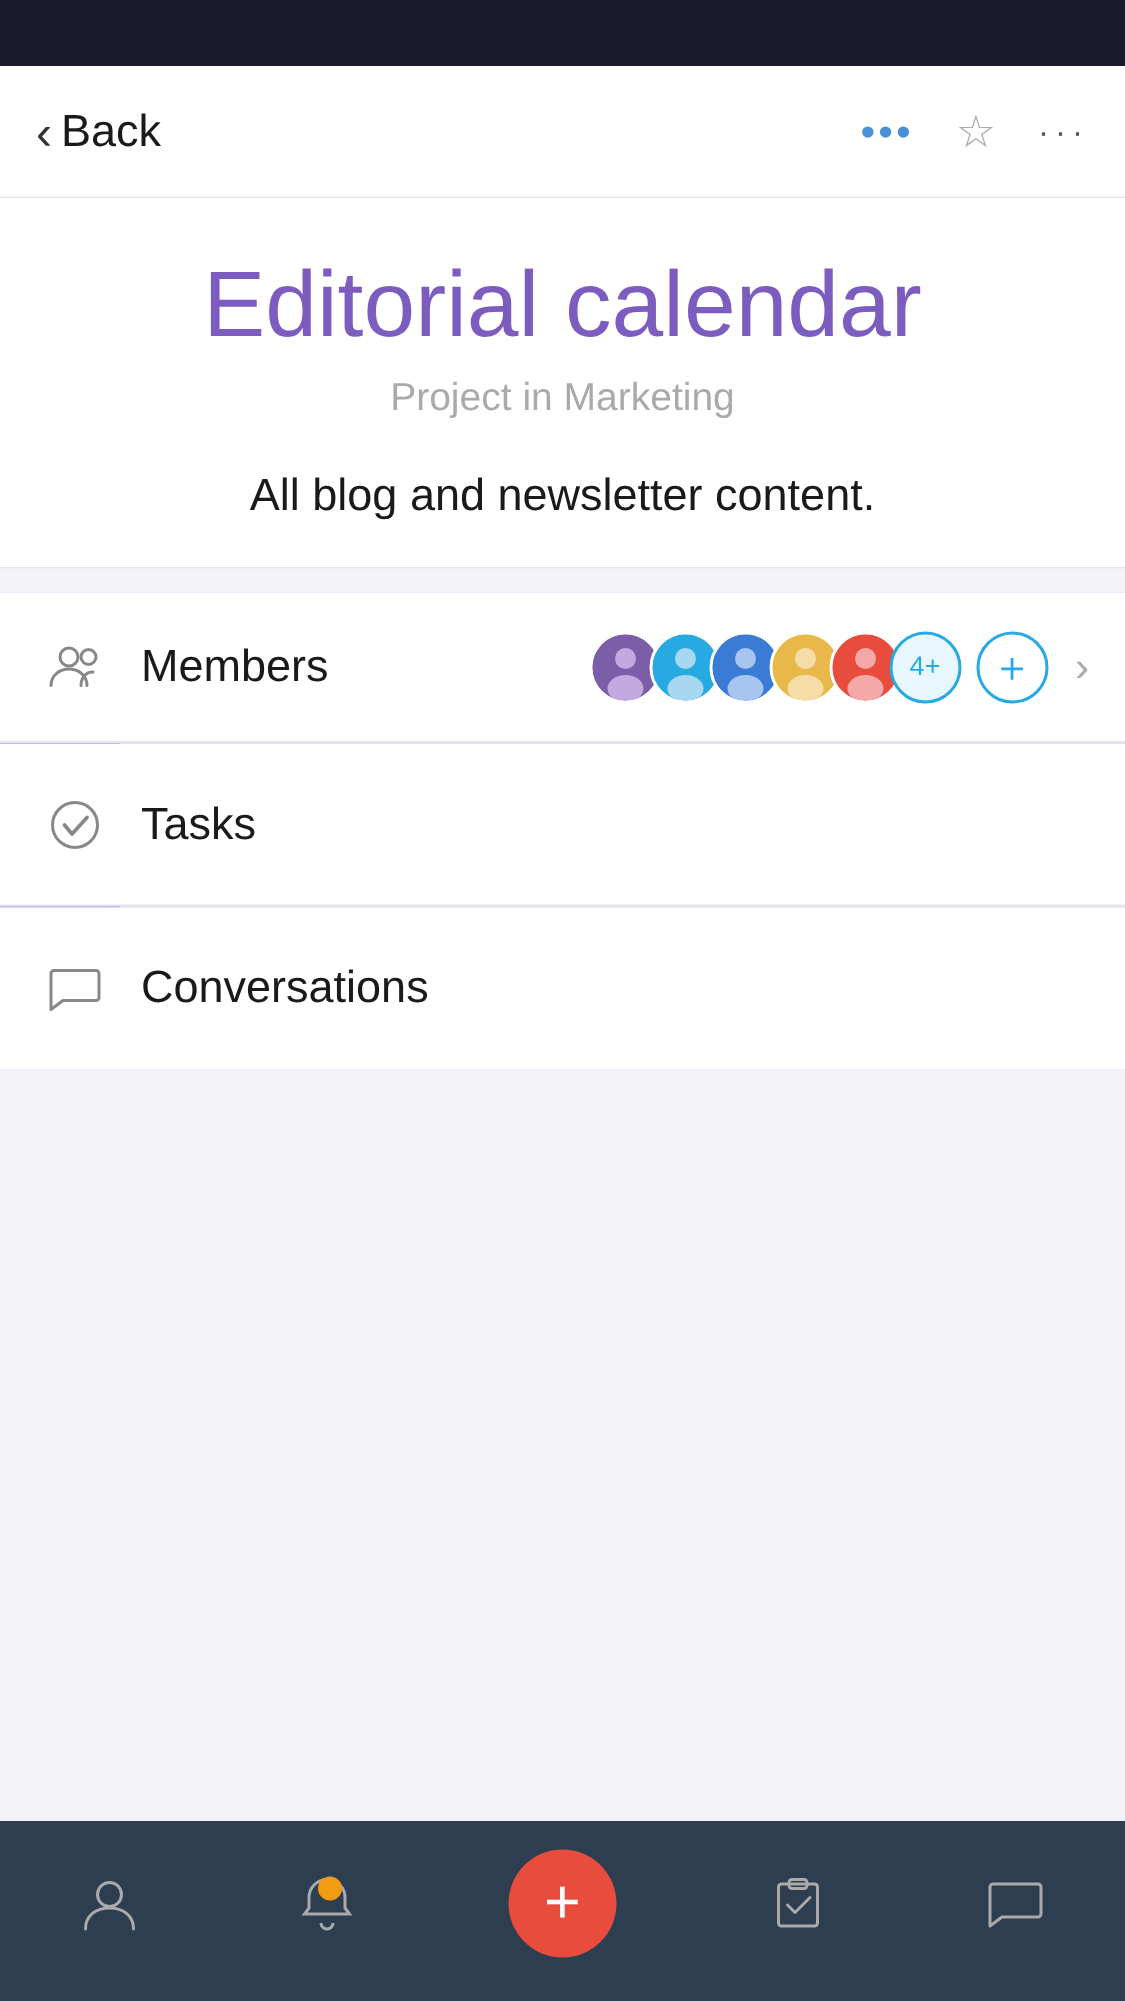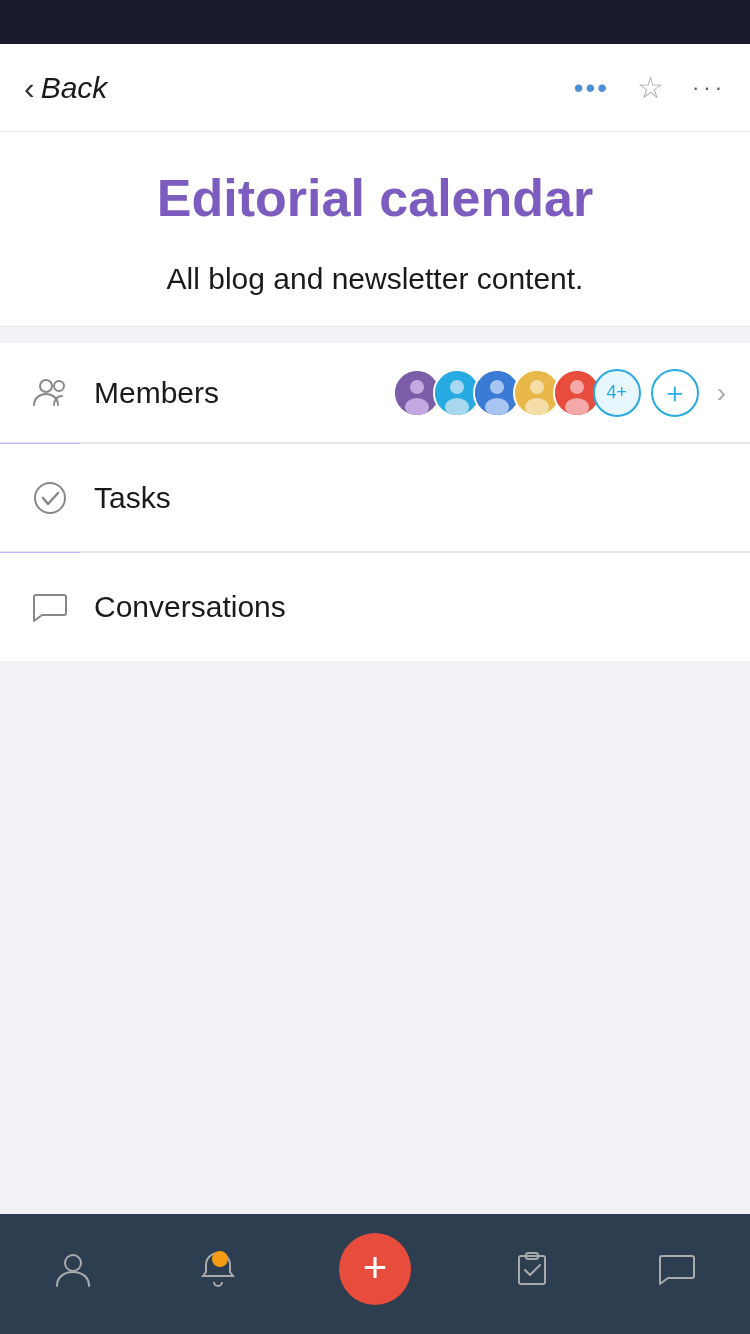--- a/index.html
+++ b/index.html
@@ -45,21 +45,20 @@
 
     .nav-back-chevron {
       font-size: 32px;
       color: #333;
       line-height: 1;
     }
 
     .nav-back-label {
       font-size: 30px;
       color: #1a1a1a;
-      font-style: italic;
     }
 
     .nav-actions {
       display: flex;
       align-items: center;
       gap: 28px;
     }
 
     .nav-dots {
       font-size: 28px;
@@ -81,24 +80,24 @@
     
     .header-section {
       background: #ffffff;
       padding: 36px 40px 30px 40px;
       text-align: center;
       border-bottom: 1px solid #e5e5ea;
       flex-shrink: 0;
     }
 
     .project-title {
-      font-size: 52px;
-      font-weight: 700;
+      font-size: 62px;
+      font-weight: 400;
       color: #7c5cbf;
-      margin-bottom: 24px;
+      margin-bottom: 10px;
     }
 
     .project-subtitle {
       font-size: 26px;
       color: #aaaaaa;
       margin-bottom: 24px;
     }
 
     .project-description {
       font-size: 30px;
@@ -302,20 +301,21 @@
   </div>
   <div class="nav-actions">
     <span class="nav-dots">•••</span>
     <span class="nav-star">☆</span>
     <span class="nav-more" style="font-size:22px; letter-spacing:4px; color:#555;">···</span>
   </div>
 </div>
 
 <div class="header-section">
   <div class="project-title">Editorial calendar</div>
+  <div class="project-subtitle">Project in Marketing</div>
   <div class="project-description">All blog and newsletter content.</div>
 </div>
 
 <div class="list-section">
 
   <div class="list-item members-row">
     <div class="list-item-icon">
       <svg class="icon-svg" viewBox="0 0 36 36" fill="none">
         <circle cx="14" cy="11" r="6" stroke="#888" stroke-width="2" fill="none"></circle>
         <path d="M2 30c0-7 6-11 12-11s12 4 12 11" stroke="#888" stroke-width="2" fill="none" stroke-linecap="round"></path>

